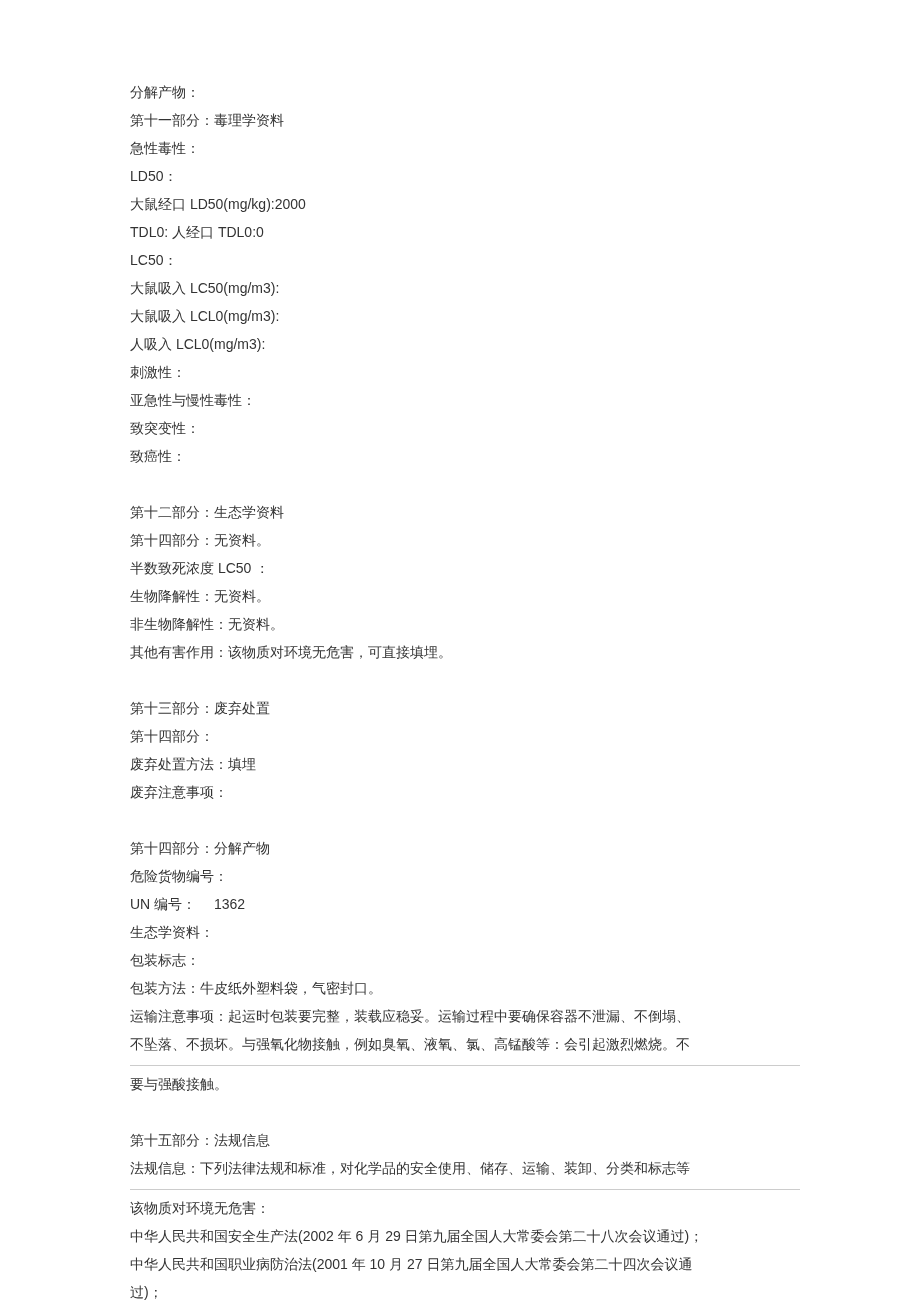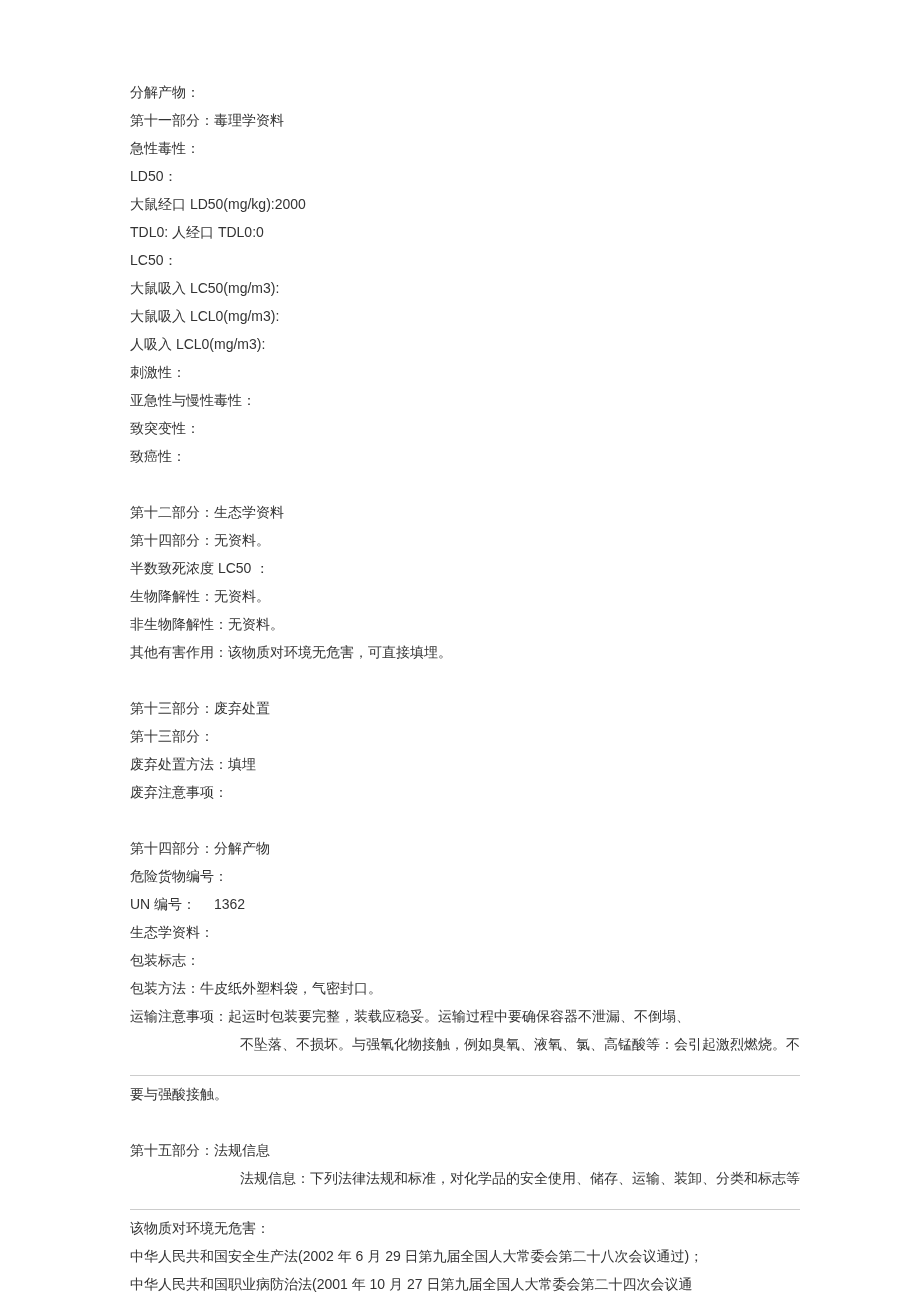--- a/index.html
+++ b/index.html
@@ -17,23 +17,22 @@
       width: 920px;
     }
     .line {
       display: block;
     }
     .spacer {
       height: 28px;
     }
     .underline-block {
       border-bottom: 1px solid #cccccc;
-      padding-bottom: 17px;
+      padding-bottom: 7px;
       margin-bottom: 4px;
-      text-align: right;
     }
   </style>
 </head>
 <body>
 
 <span class="line">分解产物：</span>
 <span class="line">第十一部分：毒理学资料</span>
 <span class="line">急性毒性：</span>
 <span class="line">LD50：</span>
 <span class="line">大鼠经口 LD50(mg/kg):2000</span>
@@ -52,21 +51,21 @@
 <span class="line">第十二部分：生态学资料</span>
 <span class="line">第十四部分：无资料。</span>
 <span class="line">半数致死浓度 LC50 ：</span>
 <span class="line">生物降解性：无资料。</span>
 <span class="line">非生物降解性：无资料。</span>
 <span class="line">其他有害作用：该物质对环境无危害，可直接填埋。</span>
 
 <div class="spacer"></div>
 
 <span class="line">第十三部分：废弃处置</span>
-<span class="line">第十三部分：</span>
+<span class="line">第十四部分：</span>
 <span class="line">废弃处置方法：填埋</span>
 <span class="line">废弃注意事项：</span>
 
 <div class="spacer"></div>
 
 <span class="line">第十四部分：分解产物</span>
 <span class="line">危险货物编号：</span>
 <span class="line">UN 编号：  1362</span>
 <span class="line">生态学资料：</span>
 <span class="line">包装标志：</span>

